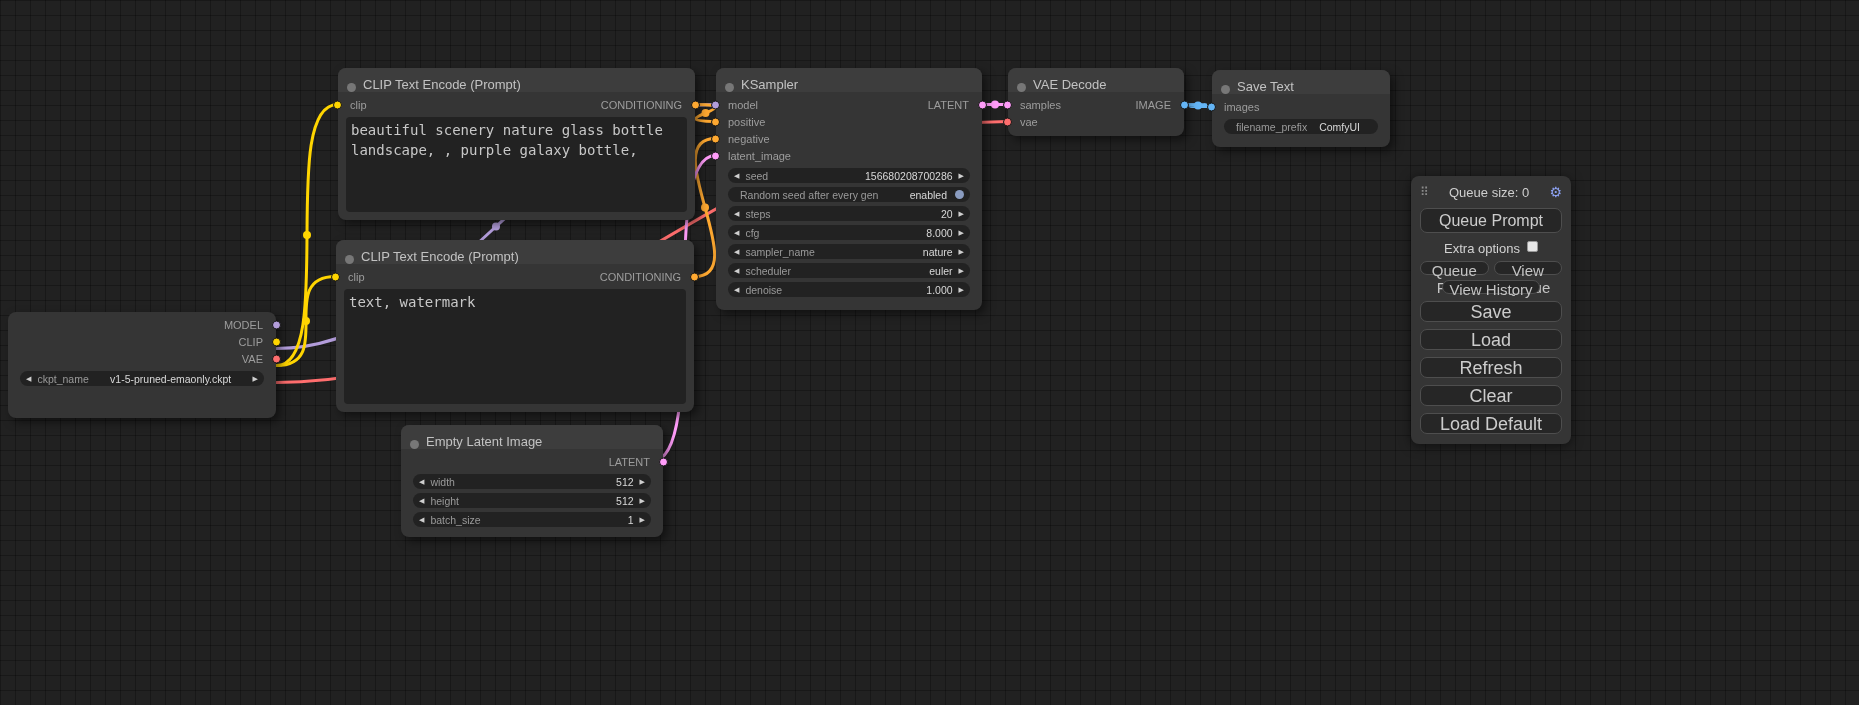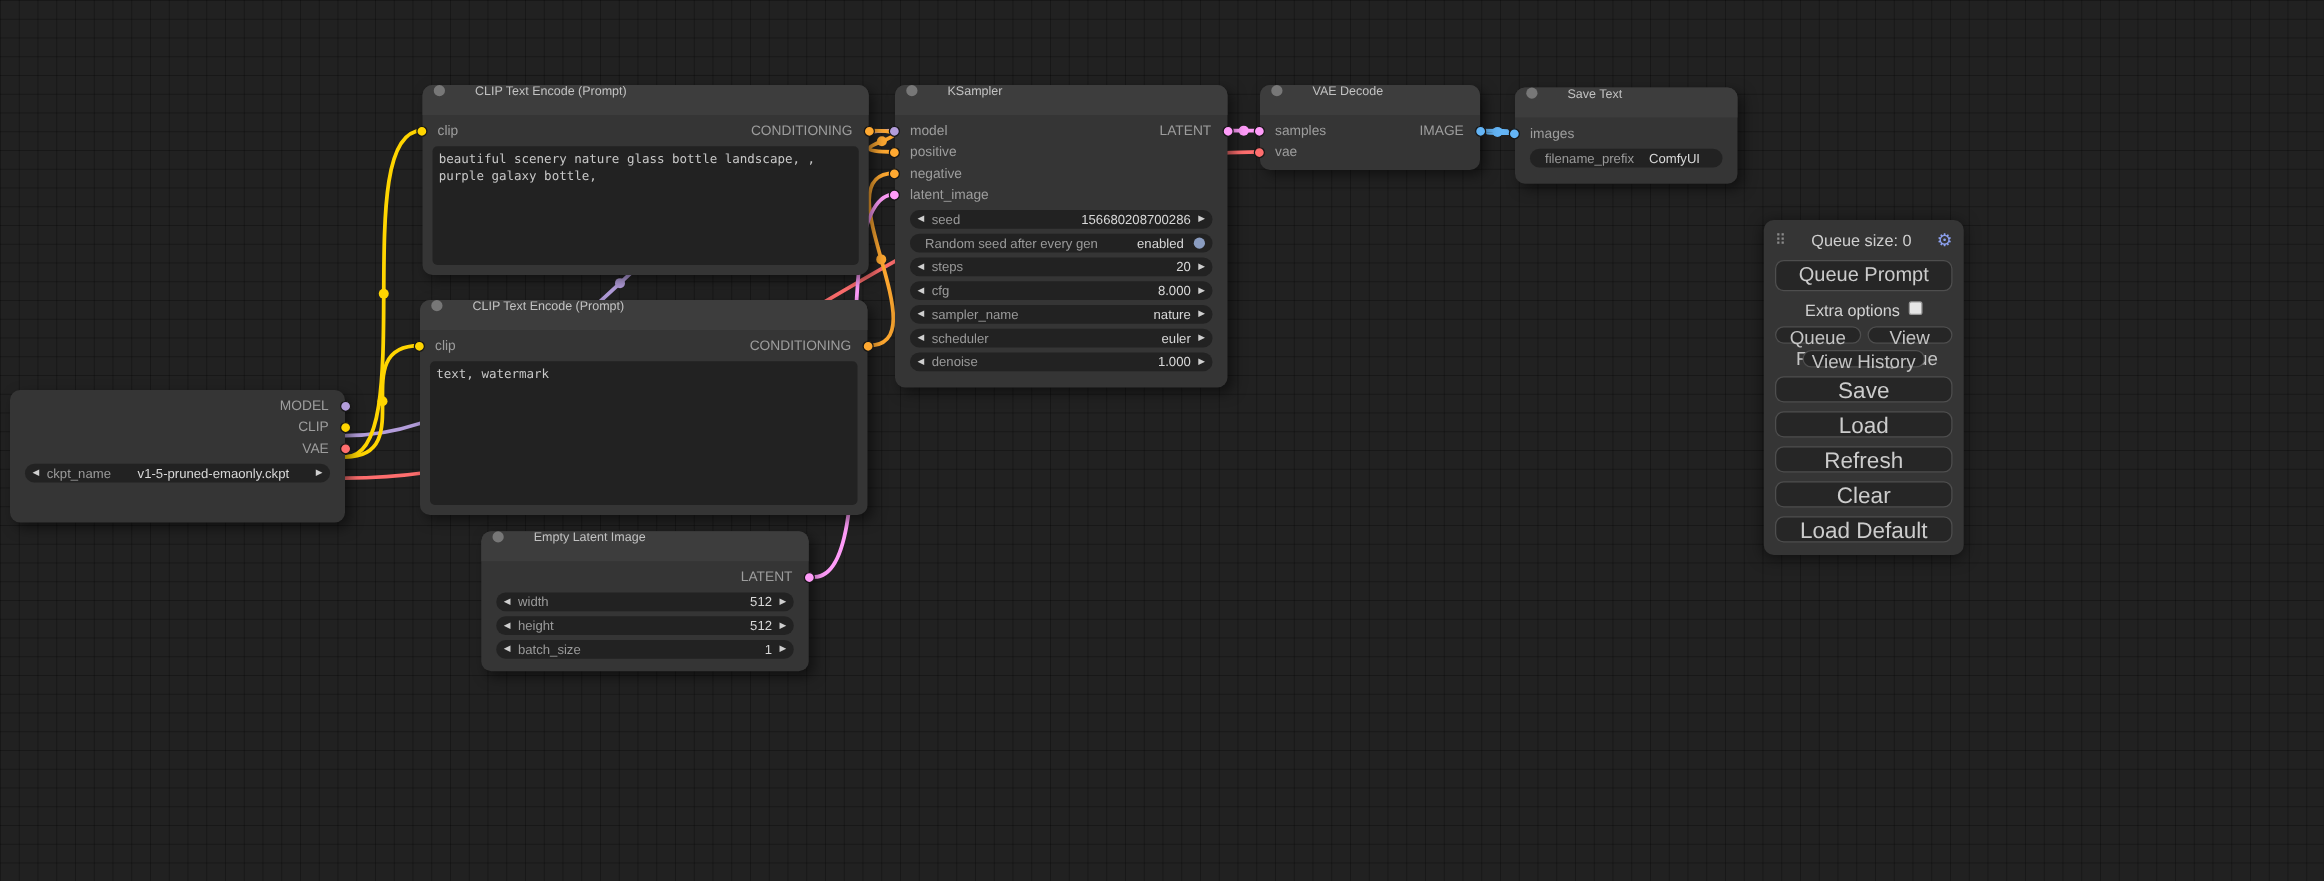--- a/index.html
+++ b/index.html
@@ -9,43 +9,43 @@
     background-color:#212121;
     background-image:
       linear-gradient(rgba(0,0,0,0.28) 1px, transparent 1px),
       linear-gradient(90deg, rgba(0,0,0,0.28) 1px, transparent 1px);
     background-size:15px 15px; }
   #wires { position:absolute; inset:0; z-index:1; pointer-events:none; }
 
   .node { position:absolute; z-index:2; background:#353535; border-radius:8px;
           box-shadow:4px 4px 10px rgba(0,0,0,0.5); }
   .node-title { height:24px; background:#3d3d3d; border-radius:8px 8px 0 0;
-    display:flex; align-items:flex-start; gap:24px; padding:0 9px;
-    color:#c2c2c2; font-size:10px; white-space:nowrap; }
+    display:flex; align-items:flex-end; gap:7px; padding:0 9px;
+    color:#c2c2c2; font-size:13px; white-space:nowrap; }
   .collapse-dot { width:9px; height:9px; border-radius:50%; background:#777; flex:0 0 auto; }
   .sp4 { height:4px; }
 
   .port-row { position:relative; height:17px; display:flex; align-items:center; }
   .port-dot { position:absolute; width:9px; height:9px; border-radius:50%;
     top:50%; transform:translateY(-50%); border:1px solid #161616; background:#888; }
   .port-dot.in  { left:-5px; }
   .port-dot.out { right:-5px; }
   .lbl-in  { margin-left:12px;  font-size:11px; color:#9d9d9d; }
   .lbl-out { margin-left:auto; margin-right:13px; font-size:11px; color:#9d9d9d; }
 
   .widget { height:15px; margin:4px 12px 0; background:#222; border-radius:8px;
     display:flex; align-items:center; padding:0 6px; font-size:10.5px; white-space:nowrap; }
   .arrow { color:#cfcfcf; font-size:7px; line-height:15px; }
   .wname  { margin-left:6px; color:#9a9a9a; }
   .wvalue { margin-left:auto; margin-right:6px; color:#d8d8d8; }
   .wvalue.center { margin-left:auto; margin-right:auto; }
   .toggle-dot { width:9px; height:9px; border-radius:50%; margin-left:2px; flex:0 0 auto; }
 
   .node-text { margin:4px 8px 0; background:#222; border-radius:4px; padding:4px 5px;
-    font-family:"DejaVu Sans Mono", monospace; font-size:10px; line-height:1.4;
+    font-family:"DejaVu Sans Mono", monospace; font-size:14px; line-height:1.4;
     color:#c8c8c8; overflow:hidden; white-space:pre-wrap; word-break:break-word; }
 
   
   .queue-panel { position:absolute; z-index:3; background:#353535; border-radius:8px;
     padding:6px 9px 10px; box-shadow:0 2px 12px rgba(0,0,0,0.55); }
   .qp-header { display:flex; align-items:center; height:20px; margin-bottom:4px; }
   .drag-handle { color:#8a8a8a; font-size:12px; cursor:grab; }
   .qp-title { flex:1; text-align:center; color:#cfcfcf; font-size:13px; }
   .gear { font-size:14px; cursor:pointer; }
   .qp-btn { display:block; width:100%; background:#262626; border:1px solid #4e4e4e;
@@ -133,21 +133,21 @@
     <div class="sp4"></div>
     <div class="port-row">
       <span class="port-dot in" style="background-color: rgb(255, 213, 0);"></span>
       <span class="lbl-in">clip</span>
       <span class="lbl-out">CONDITIONING</span>
       <span class="port-dot out" style="background-color: rgb(255, 169, 49);"></span>
     </div>
     <div class="node-text" style="height:115px">text, watermark</div>
   </div>
 
-  <div class="node" style="left:385px;top:425px;width:262px;height:112px">
+  <div class="node" style="left:401px;top:425px;width:262px;height:112px">
     <div class="node-title">
       <span class="collapse-dot"></span>
       <span>Empty Latent Image</span>
     </div>
     <div class="sp4"></div>
     <div class="port-row">
       <span class="lbl-out">LATENT</span>
       <span class="port-dot out" style="background-color: rgb(255, 156, 249);"></span>
     </div>
     <div class="widget">

